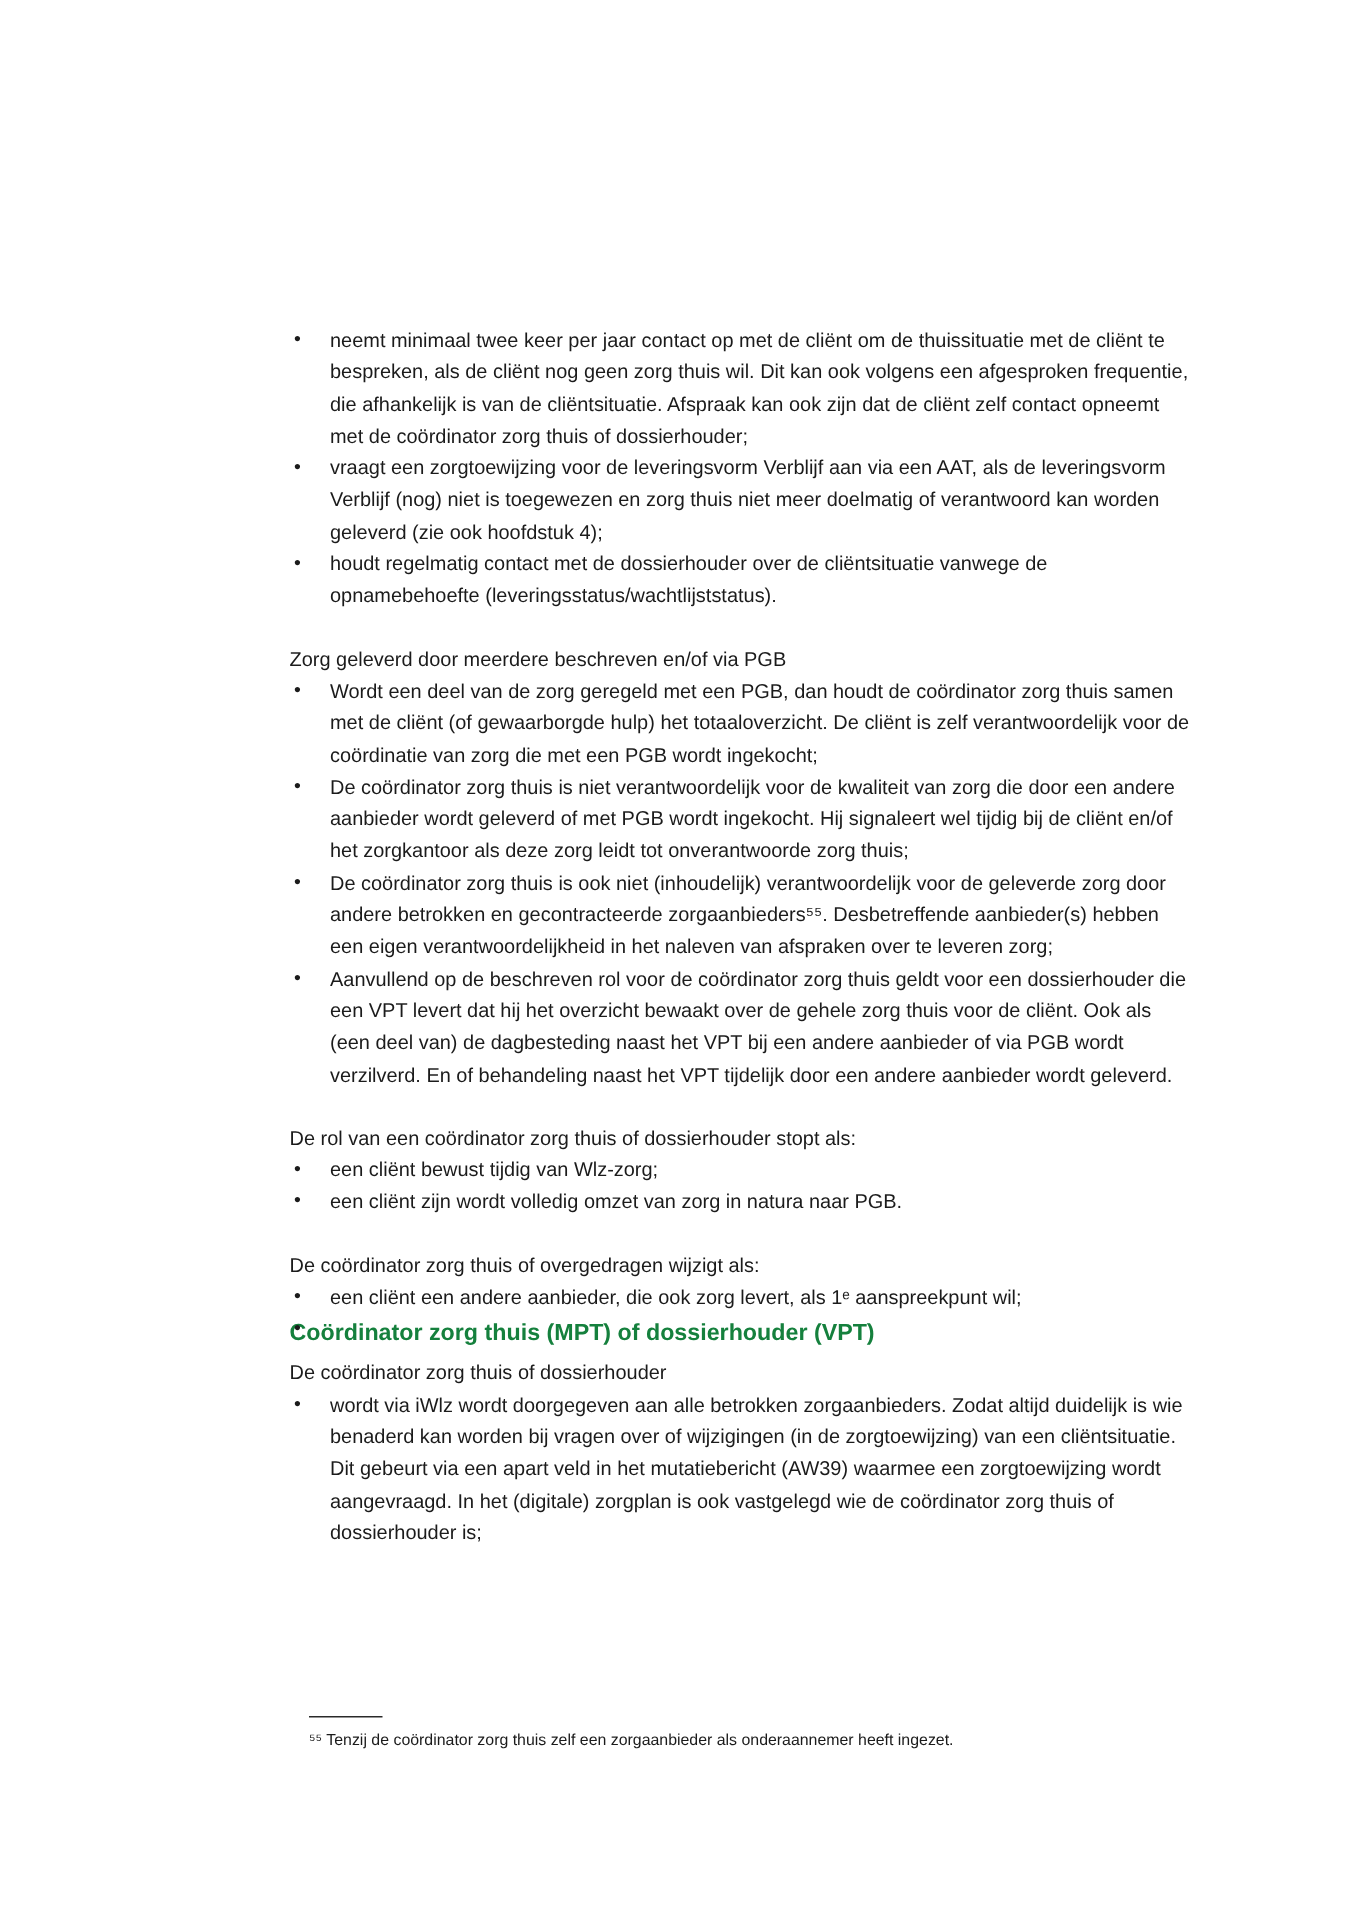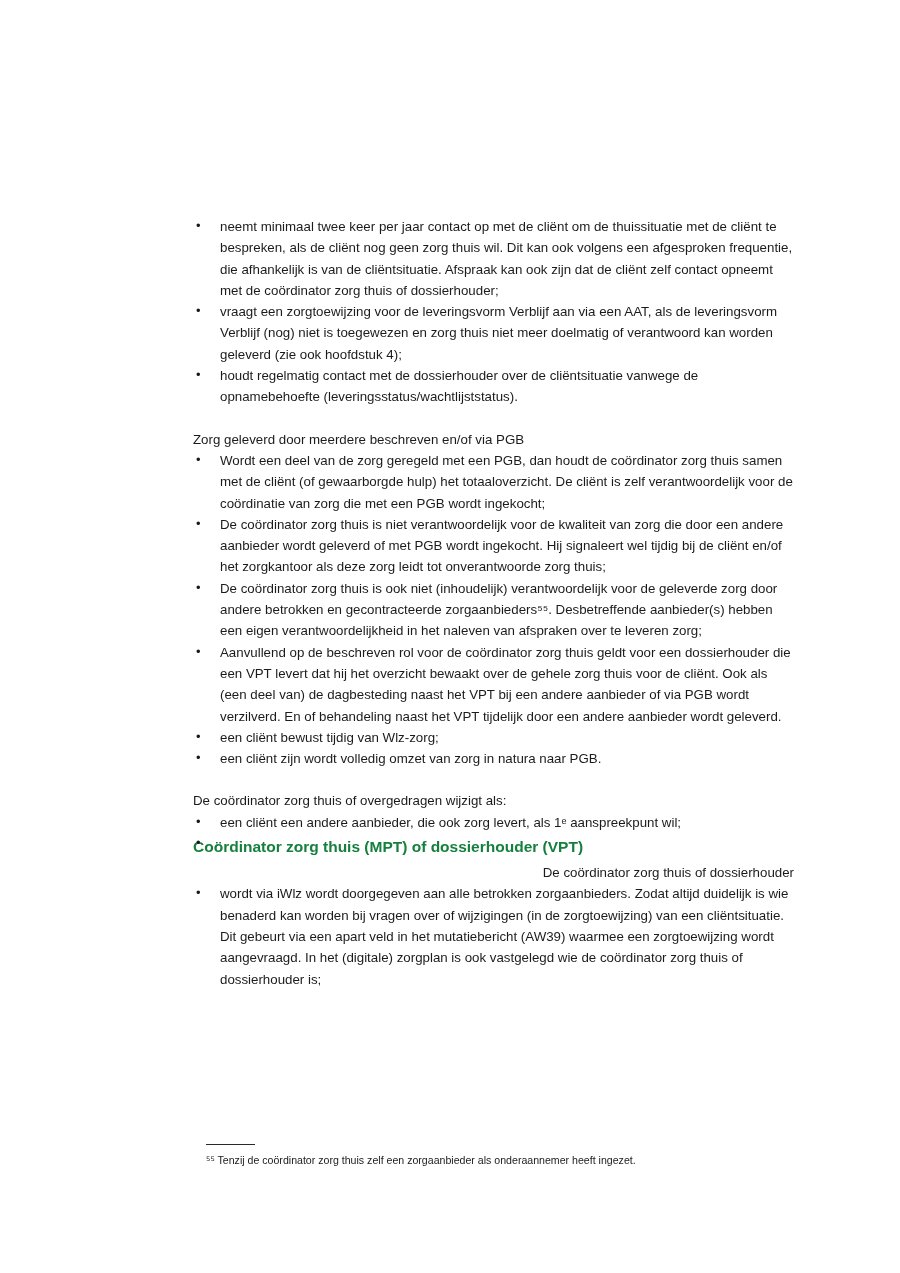--- a/index.html
+++ b/index.html
@@ -22,21 +22,21 @@
   }
   .para { margin-top: 21px; }
   .h2 {
     margin-top: 2px;
     margin-bottom: 3px;
     font-size: 15.5px;
     font-weight: bold;
     line-height: 24px;
     color: #15803d;
   }
-  .h2 + .para { margin-top: 0; text-align: right; }
+  .h2 + .para { margin-top: 0; }
   ul.bullet-list { margin: 0; padding: 0; list-style: none; }
   li.bullet-item { position: relative; padding-left: 27px; }
   li.bullet-item .dot {
     position: absolute;
     left: 3px;
     top: -1px;
     font-size: 13px;
   }
   .footnote {
     position: absolute;
@@ -79,20 +79,21 @@
         <li class="bullet-item"><span class="dot">•</span><span>vraagt een zorgtoewijzing voor de leveringsvorm Verblijf aan via een AAT, als de leveringsvorm Verblijf (nog) niet is toegewezen en zorg thuis niet meer doelmatig of verantwoord kan worden geleverd (zie ook hoofdstuk 4);</span></li>
         <li class="bullet-item"><span class="dot">•</span><span>houdt regelmatig contact met de dossierhouder over de cliëntsituatie vanwege de opnamebehoefte (leveringsstatus/wachtlijststatus).</span></li>
       </ul>
       <div class="para">Zorg geleverd door meerdere beschreven en/of via PGB</div>
       <ul class="bullet-list">
         <li class="bullet-item"><span class="dot">•</span><span>Wordt een deel van de zorg geregeld met een PGB, dan houdt de coördinator zorg thuis samen met de cliënt (of gewaarborgde hulp) het totaaloverzicht. De cliënt is zelf verantwoordelijk voor de coördinatie van zorg die met een PGB wordt ingekocht;</span></li>
         <li class="bullet-item"><span class="dot">•</span><span>De coördinator zorg thuis is niet verantwoordelijk voor de kwaliteit van zorg die door een andere aanbieder wordt geleverd of met PGB wordt ingekocht. Hij signaleert wel tijdig bij de cliënt en/of het zorgkantoor als deze zorg leidt tot onverantwoorde zorg thuis;</span></li>
         <li class="bullet-item"><span class="dot">•</span><span>De coördinator zorg thuis is ook niet (inhoudelijk) verantwoordelijk voor de geleverde zorg door andere betrokken en gecontracteerde zorgaanbieders⁵⁵. Desbetreffende aanbieder(s) hebben een eigen verantwoordelijkheid in het naleven van afspraken over te leveren zorg;</span></li>
         <li class="bullet-item"><span class="dot">•</span><span>Aanvullend op de beschreven rol voor de coördinator zorg thuis geldt voor een dossierhouder die een VPT levert dat hij het overzicht bewaakt over de gehele zorg thuis voor de cliënt. Ook als (een deel van) de dagbesteding naast het VPT bij een andere aanbieder of via PGB wordt verzilverd. En of behandeling naast het VPT tijdelijk door een andere aanbieder wordt geleverd.</span></li>
       </ul>
+      <div class="para">De rol van een coördinator zorg thuis of dossierhouder stopt als:</div>
       <ul class="bullet-list">
         <li class="bullet-item"><span class="dot">•</span><span>een cliënt bewust tijdig van Wlz-zorg;</span></li>
         <li class="bullet-item"><span class="dot">•</span><span>een cliënt zijn wordt volledig omzet van zorg in natura naar PGB.</span></li>
       </ul>
       <div class="para">De coördinator zorg thuis of overgedragen wijzigt als:</div>
       <ul class="bullet-list">
         <li class="bullet-item"><span class="dot">•</span><span>een cliënt een andere aanbieder, die ook zorg levert, als 1ᵉ aanspreekpunt wil;</span></li>
         <li class="bullet-item"><span class="dot">•</span></li>
       </ul>
       <div class="h2">Coördinator zorg thuis (MPT) of dossierhouder (VPT)</div>

